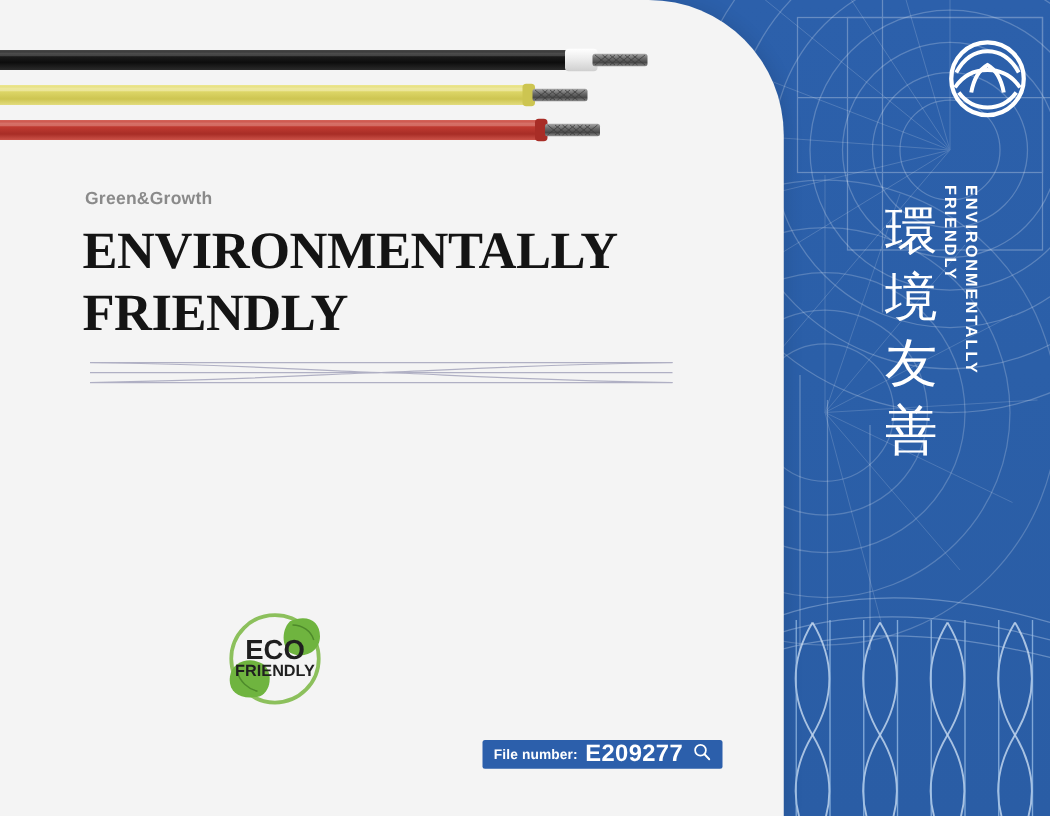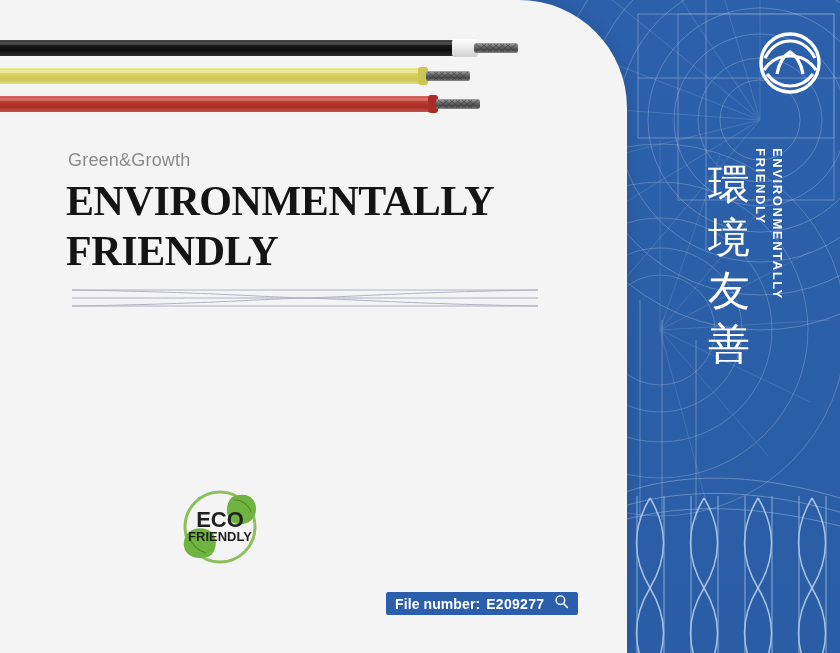--- a/index.html
+++ b/index.html
@@ -26,21 +26,21 @@
     border-top-right-radius:108px;
     box-shadow:2px 0 14px rgba(0,0,0,.10);
   }
 
   
   .cables{position:absolute;left:0;top:0;width:520px;height:130px;}
 
   
   .eyebrow{
     position:absolute;left:68px;top:150px;
-    font-size:18px;font-weight:normal;color:#8a8a8a;letter-spacing:.2px;
+    font-size:14px;font-weight:bold;color:#8a8a8a;letter-spacing:.2px;
   }
   .headline{
     position:absolute;left:66px;top:176px;width:520px;
     font-size:42px;line-height:50px;font-weight:bold;color:#141414;
     letter-spacing:-0.4px;
     font-family:Liberation Serif, serif;
   }
   .divider{position:absolute;left:64px;top:278px;width:482px;height:38px;}
   .tags{
     position:absolute;left:68px;top:340px;
@@ -55,22 +55,22 @@
   .badge.mit{left:0;}
   .badge.eco{left:110px;}
 
   
   .filebar{
     position:absolute;left:386px;top:592px;width:192px;height:23px;
     background:#2c5fab;border-radius:2px;
     display:flex;align-items:center;gap:6px;padding:0 9px;
     box-sizing:border-box;
   }
-  .filebar .lbl{color:#ffffff;font-size:14px;font-weight:bold;letter-spacing:.1px;}
-  .filebar .val{color:#ffffff;font-size:14px;font-weight:bold;letter-spacing:.3px;}
+  .filebar .lbl{color:#ffffff;font-size:11px;font-weight:bold;letter-spacing:.1px;}
+  .filebar .val{color:#ffffff;font-size:19px;font-weight:bold;letter-spacing:.3px;}
   .filebar .mag{margin-left:auto;display:block;}
 
   
   .logo-mark{position:absolute;left:757px;top:30px;width:66px;height:66px;}
   .cjk{
     position:absolute;left:703px;top:158px;width:52px;
     color:#ffffff;font-size:42px;line-height:53px;font-weight:normal;
     font-family:"DejaVu Sans", sans-serif;
     text-align:center;
   }

